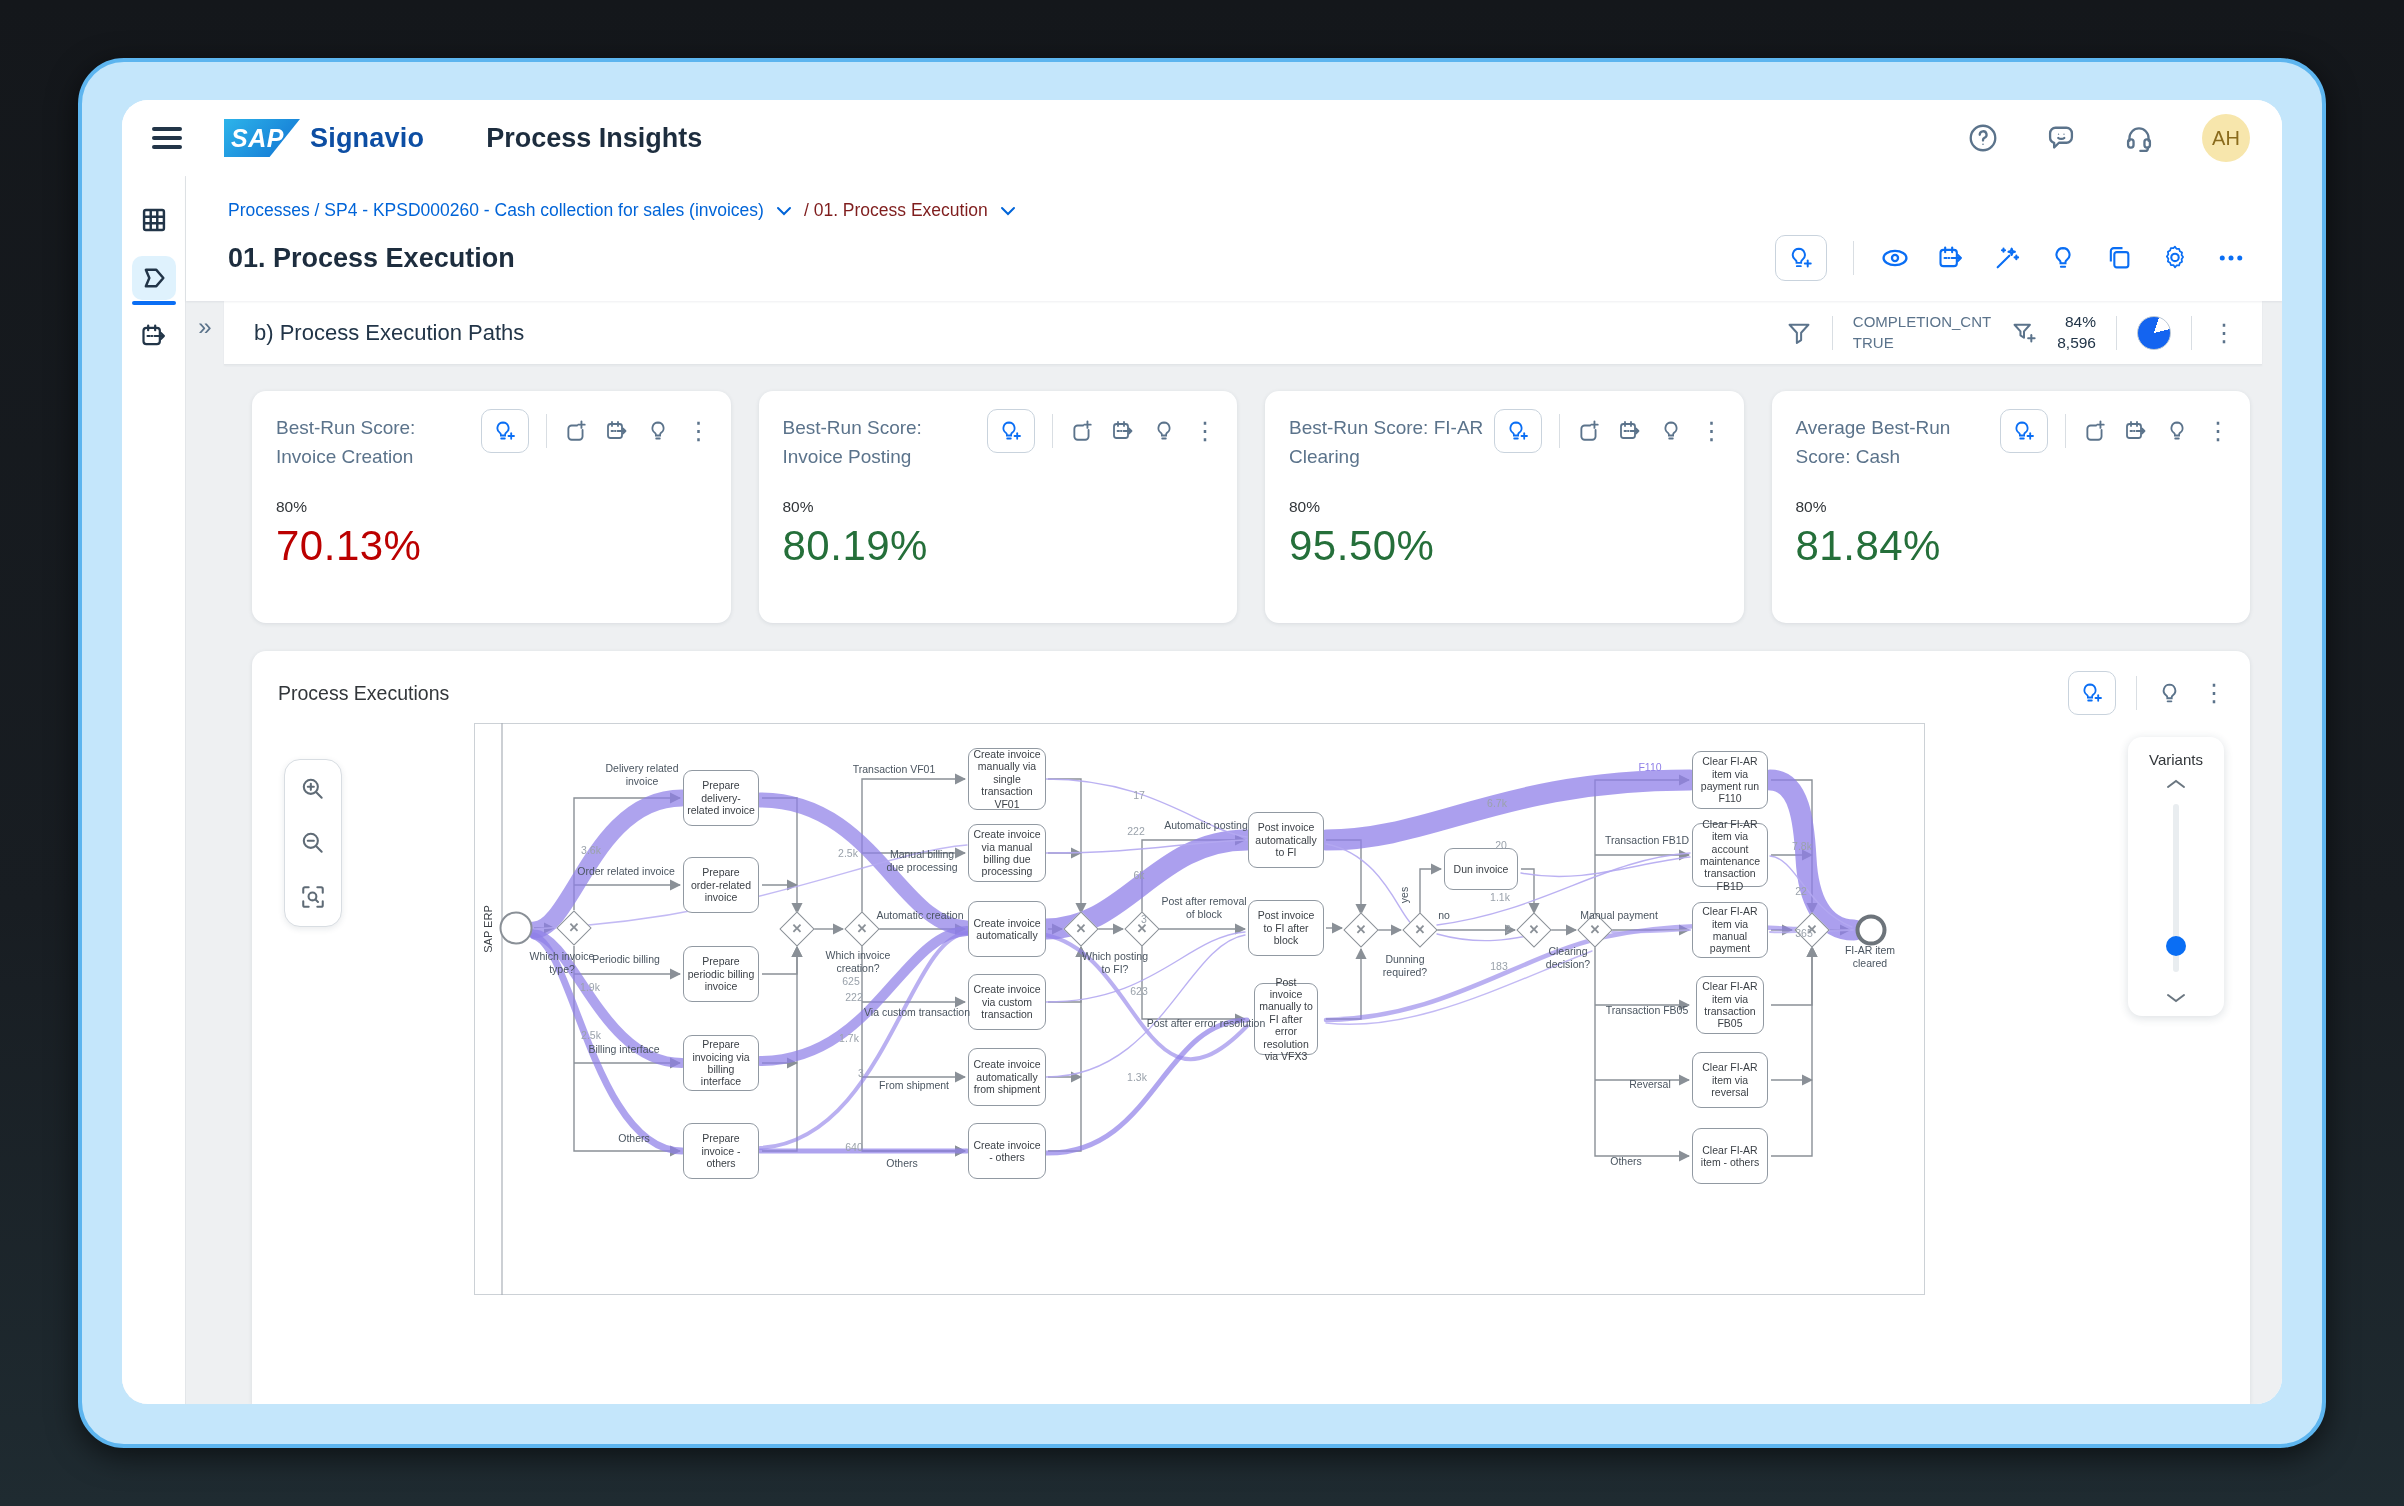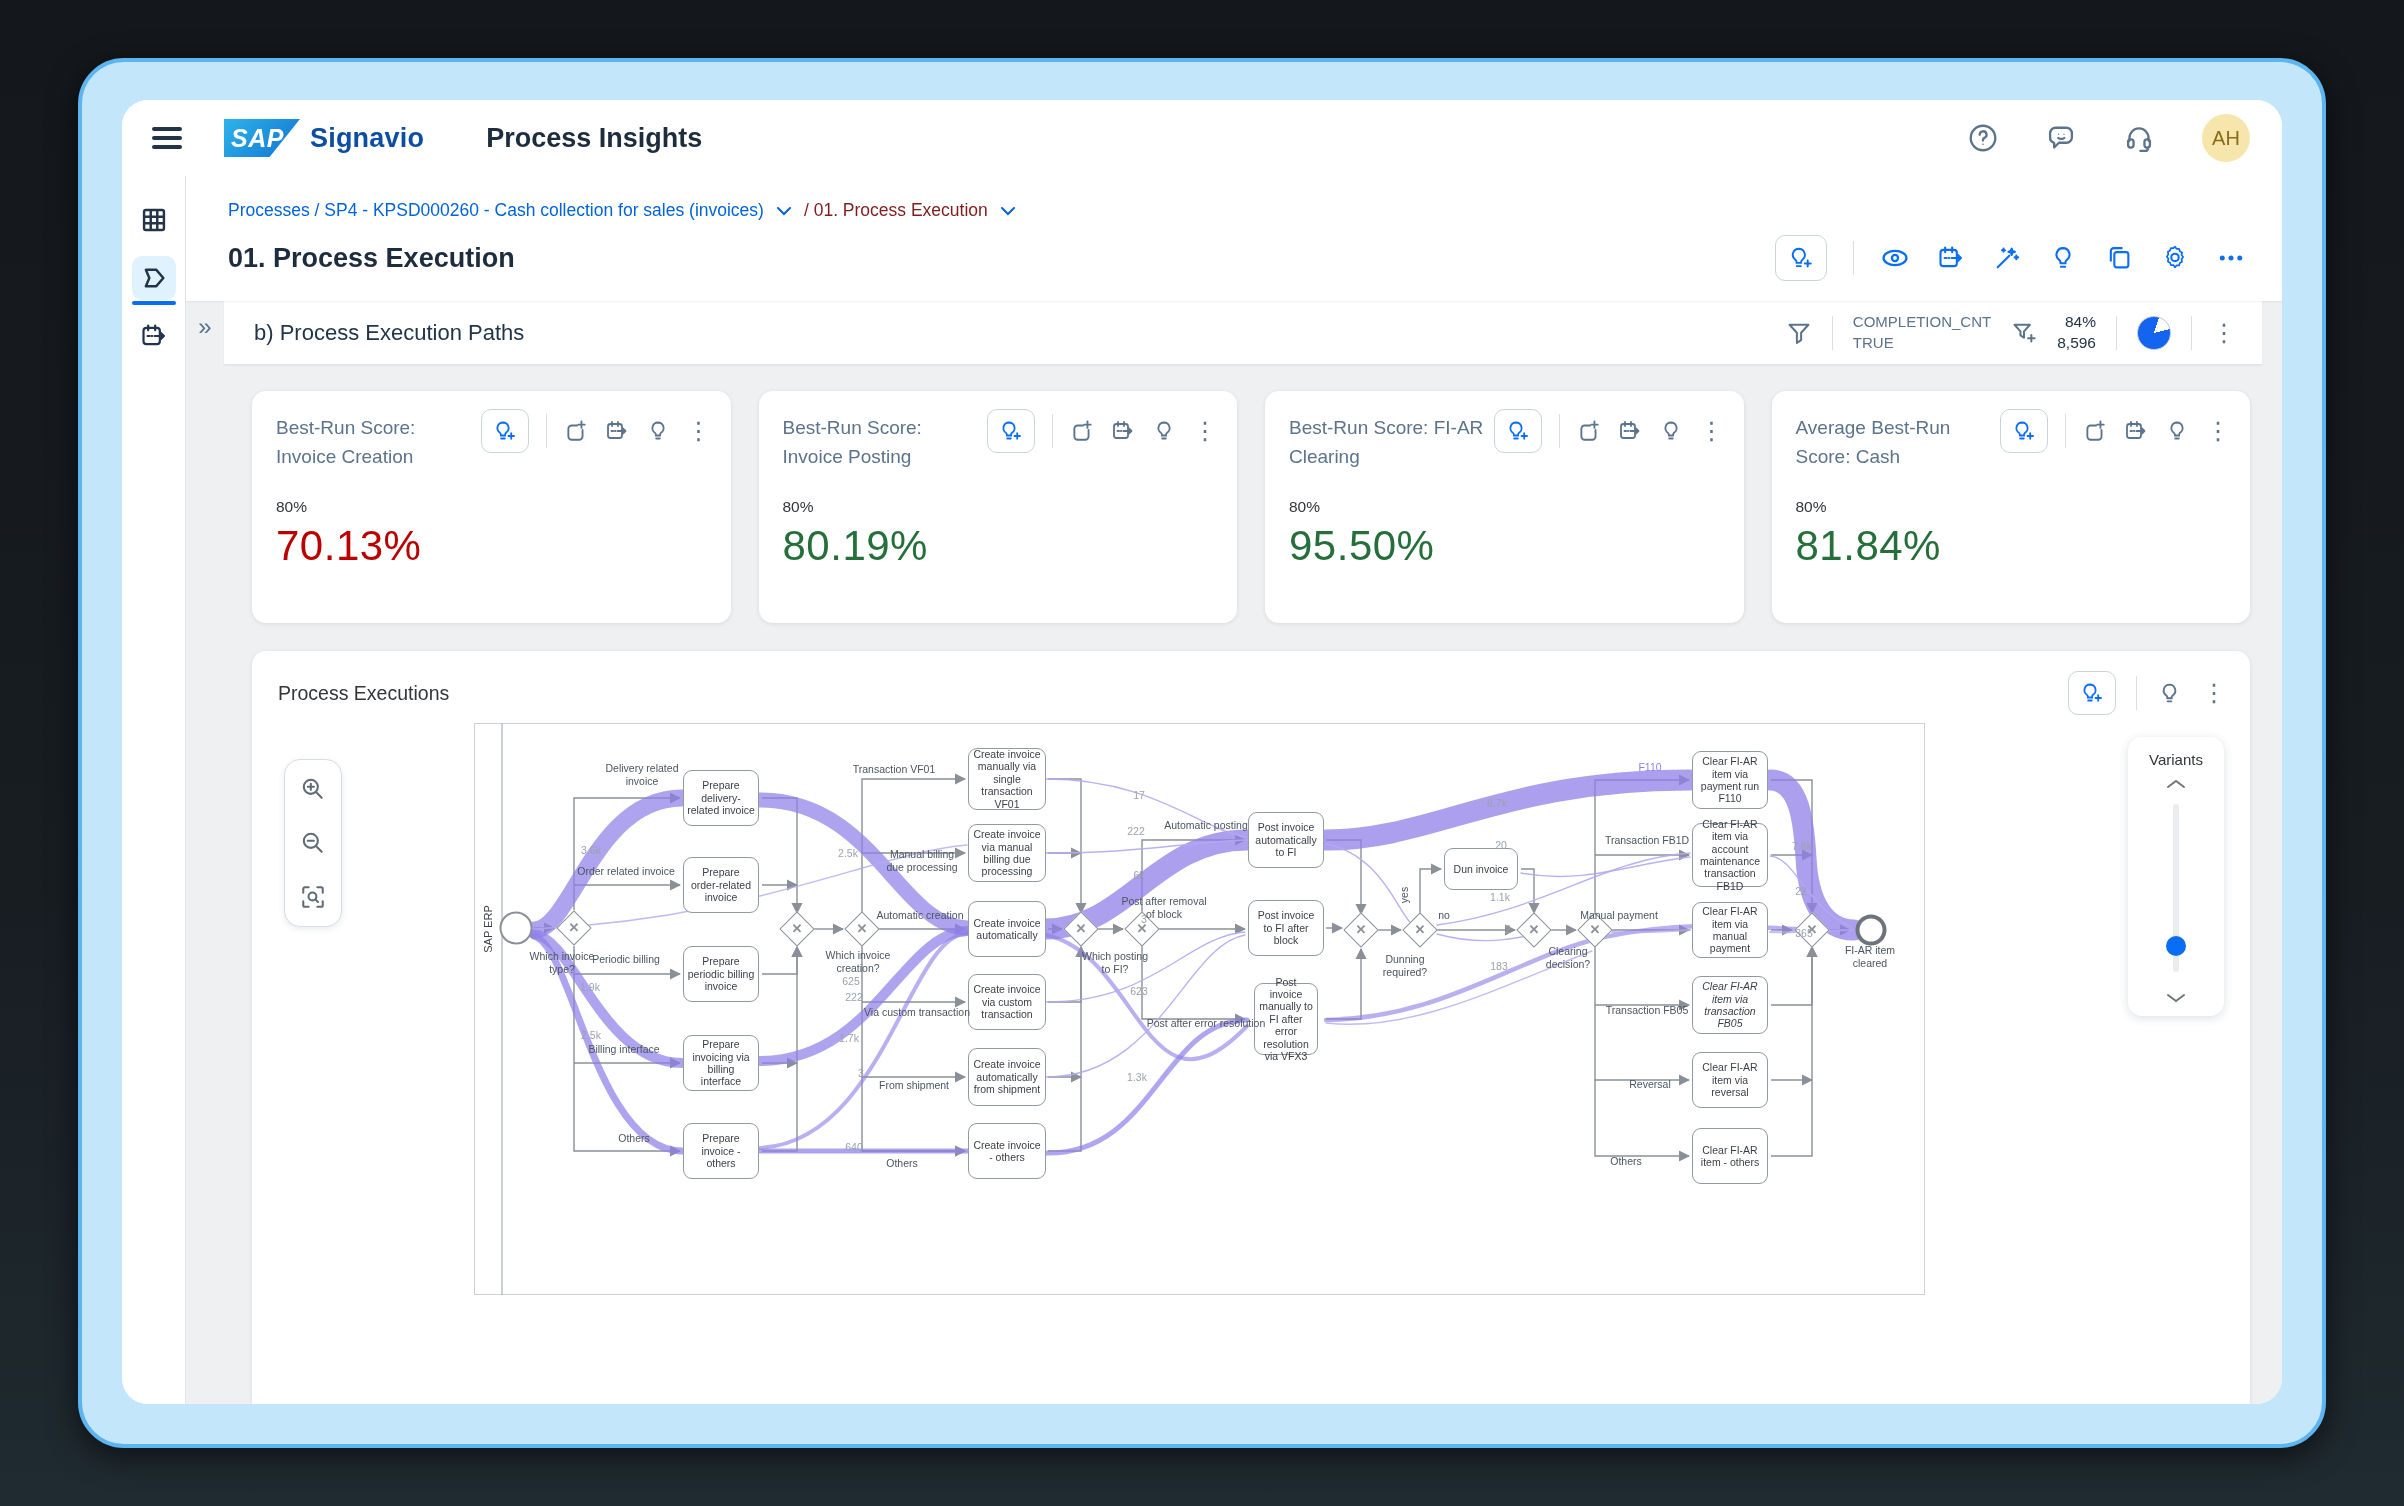--- a/index.html
+++ b/index.html
@@ -586,21 +586,21 @@
                         <div class="dg-node" style="left: 553px; top: 279px; width: 78px; height: 56px;">Create invoice via custom transaction</div>
                         <div class="dg-node" style="left: 553px; top: 354px; width: 78px; height: 58px;">Create invoice automatically from shipment</div>
                         <div class="dg-node" style="left: 553px; top: 428px; width: 78px; height: 56px;">Create invoice - others</div>
                         <div class="dg-node" style="left: 832px; top: 117px; width: 76px; height: 56px;">Post invoice automatically to FI</div>
                         <div class="dg-node" style="left: 832px; top: 205px; width: 76px; height: 56px;">Post invoice to FI after block</div>
                         <div class="dg-node" style="left: 832px; top: 296px; width: 64px; height: 72px;">Post invoice manually to FI after error resolution via VFX3</div>
                         <div class="dg-node" style="left: 1027px; top: 146px; width: 74px; height: 42px;">Dun invoice</div>
                         <div class="dg-node" style="left: 1276px; top: 57px; width: 76px; height: 58px;">Clear FI-AR item via payment run F110</div>
                         <div class="dg-node" style="left: 1276px; top: 132px; width: 76px; height: 64px;">Clear FI-AR item via account maintenance transaction FB1D</div>
                         <div class="dg-node" style="left: 1276px; top: 207px; width: 76px; height: 56px;">Clear FI-AR item via manual payment</div>
-                        <div class="dg-node" style="left: 1276px; top: 282px; width: 76px; height: 58px; font-style: italic;">Clear FI-AR item via transaction FB05</div>
+                        <div class="dg-node" style="left: 1276px; top: 282px; width: 68px; height: 58px;">Clear FI-AR item via transaction FB05</div>
                         <div class="dg-node" style="left: 1276px; top: 357px; width: 76px; height: 56px;">Clear FI-AR item via reversal</div>
                         <div class="dg-node" style="left: 1276px; top: 433px; width: 76px; height: 56px;">Clear FI-AR item - others</div>
                         <div class="dg-gw" style="left: 120px; top: 205px;">
                           <span>✕</span>
                         </div>
                         <div class="dg-gw" style="left: 343px; top: 206px;">
                           <span>✕</span>
                         </div>
                         <div class="dg-gw" style="left: 408px; top: 206px;">
                           <span>✕</span>
@@ -652,21 +652,21 @@
                         <div class="dg-label n" style="left: 395px; top: 315px;">1.7k</div>
                         <div class="dg-label n" style="left: 407px; top: 350px;">3</div>
                         <div class="dg-label" style="left: 460px; top: 362px;">From shipment</div>
                         <div class="dg-label n" style="left: 400px; top: 424px;">640</div>
                         <div class="dg-label" style="left: 448px; top: 440px;">Others</div>
                         <div class="dg-label n" style="left: 685px; top: 72px;">17</div>
                         <div class="dg-label n" style="left: 682px; top: 108px;">222</div>
                         <div class="dg-label" style="left: 752px; top: 102px;">Automatic posting</div>
                         <div class="dg-label n" style="left: 685px; top: 152px;">6k</div>
                         <div class="dg-label n" style="left: 690px; top: 196px;">3</div>
-                        <div class="dg-label" style="left: 710px; top: 185px;">Post after removal
+                        <div class="dg-label" style="left: 750px; top: 185px;">Post after removal
 of block</div>
                         <div class="dg-label" style="left: 661px; top: 240px;">Which posting
 to FI?</div>
                         <div class="dg-label n" style="left: 685px; top: 268px;">623</div>
                         <div class="dg-label" style="left: 752px; top: 300px;">Post after error resolution</div>
                         <div class="dg-label n" style="left: 683px; top: 354px;">1.3k</div>
                         <div class="dg-label r" style="left: 950px; top: 172px;">yes</div>
                         <div class="dg-label" style="left: 990px; top: 192px;">no</div>
                         <div class="dg-label" style="left: 951px; top: 243px;">Dunning
 required?</div>

